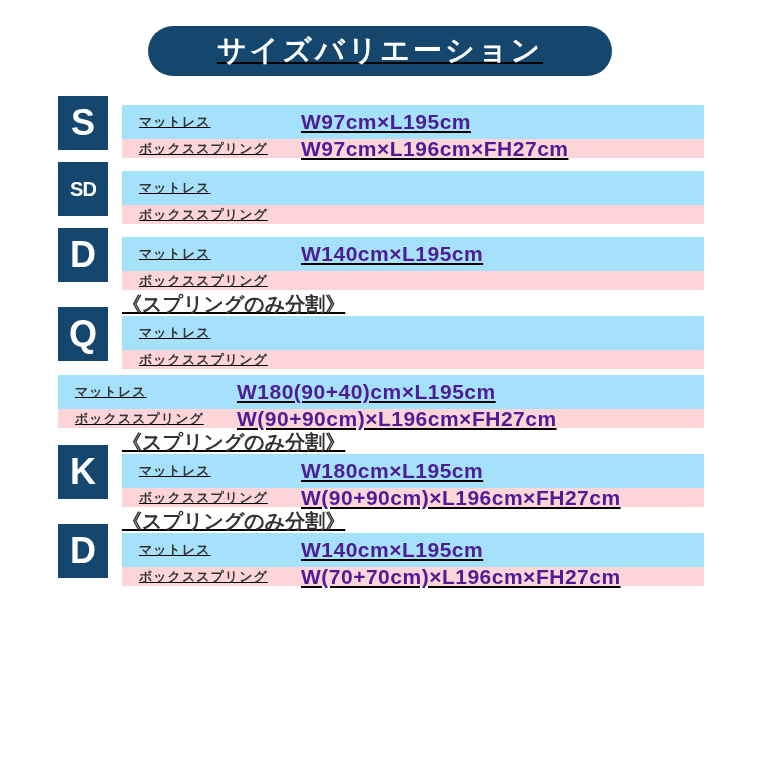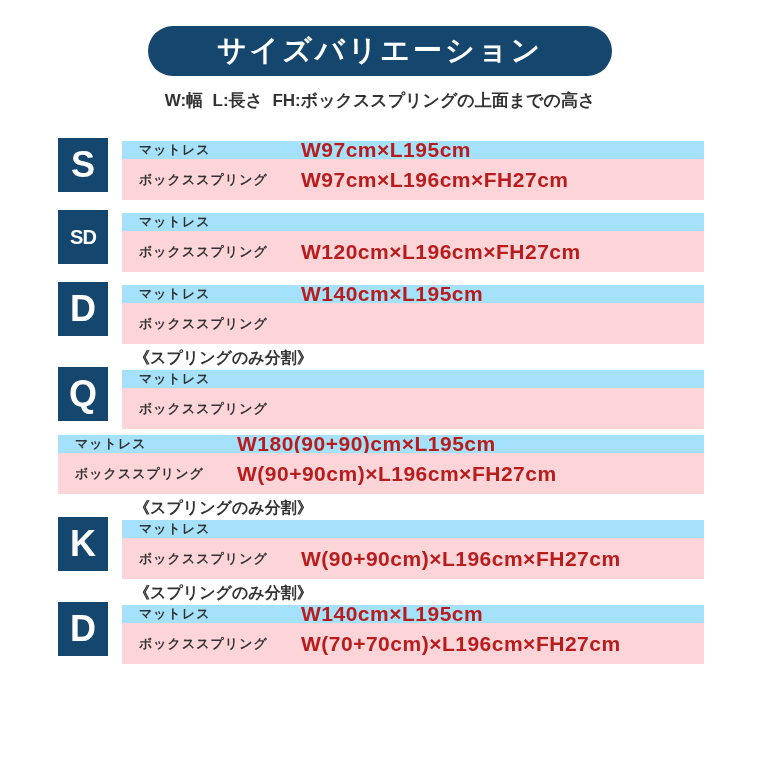--- a/index.html
+++ b/index.html
@@ -7,20 +7,21 @@
     padding: 0;
     background: #ffffff;
     font-family: "Liberation Sans", "DejaVu Sans", sans-serif;
   }
   .page {
     position: relative;
     width: 760px;
     height: 760px;
     background: #ffffff;
     overflow: hidden;
+    text-decoration: underline;
   }
   .header-pill {
     width: 464px;
     height: 50px;
     margin: 26px auto 0 auto;
     background: #14466e;
     border-radius: 27px;
     color: #ffffff;
     font-size: 29px;
     font-weight: bold;
@@ -71,53 +72,51 @@
   .size-box.two-char { font-size: 20px; letter-spacing: -1px; }
   .content-col {
     flex: 1;
     display: flex;
     flex-direction: column;
   }
   .note {
     height: 18px;
     line-height: 16px;
     margin-bottom: 2px;
-    font-size: 16px;
+    font-size: 20px;
     font-weight: bold;
     color: #333333;
-    margin-left: 12px;
   }
   .row {
-    height: 18px;
+    height: 34px;
     display: flex;
     align-items: center;
   }
   .row.blue { background: #a5e1fa; }
-  .row.pink { background: #fdd4d8; height: 41px; }
+  .row.pink { background: #fdd4d8; height: 19px; }
   .row-label {
     flex: 0 0 162px;
     padding-left: 17px;
     font-size: 13px;
     font-weight: bold;
     color: #333333;
     letter-spacing: 1px;
   }
   .row-value {
     font-size: 21px;
     font-weight: bold;
-    color: #b91c1c;
+    color: #4c1d95;
     letter-spacing: 0.5px;
   }
 </style>
 </head>
 <body>
 
 <div class="page">
   <div class="header-pill">サイズバリエーション</div>
-  <div class="subtitle">W:幅  L:長さ  FH:ボックススプリングの上面までの高さ</div>
   <div class="sections" id="sections">
   <div class="section">
     <div class="size-col">
       <div class="size-box one-char">S</div>
     </div>
     <div class="content-col">
 
       <div class="row blue">
         <div class="row-label">マットレス</div>
         <div class="row-value">W97cm×L195cm</div>
@@ -133,21 +132,20 @@
     <div class="size-col">
       <div class="size-box two-char">SD</div>
     </div>
     <div class="content-col">
 
       <div class="row blue">
         <div class="row-label">マットレス</div>
       </div>
       <div class="row pink">
         <div class="row-label">ボックススプリング</div>
-        <div class="row-value">W120cm×L196cm×FH27cm</div>
       </div>
     </div>
   </div>
 
   <div class="section">
     <div class="size-col">
       <div class="size-box one-char">D</div>
     </div>
     <div class="content-col">
 
@@ -173,37 +171,38 @@
       <div class="row pink">
         <div class="row-label">ボックススプリング</div>
       </div>
     </div>
   </div>
 
   <div class="section has-note">
     <div class="content-col">
       <div class="row blue">
         <div class="row-label">マットレス</div>
-        <div class="row-value">W180(90+90)cm×L195cm</div>
+        <div class="row-value">W180(90+40)cm×L195cm</div>
       </div>
       <div class="row pink">
         <div class="row-label">ボックススプリング</div>
         <div class="row-value">W(90+90cm)×L196cm×FH27cm</div>
       </div>
     </div>
   </div>
 
   <div class="section has-note">
     <div class="size-col">
       <div class="size-box one-char">K</div>
     </div>
     <div class="content-col">
       <div class="note">《スプリングのみ分割》</div>
       <div class="row blue">
         <div class="row-label">マットレス</div>
+        <div class="row-value">W180cm×L195cm</div>
       </div>
       <div class="row pink">
         <div class="row-label">ボックススプリング</div>
         <div class="row-value">W(90+90cm)×L196cm×FH27cm</div>
       </div>
     </div>
   </div>
 
   <div class="section has-note">
     <div class="size-col">

